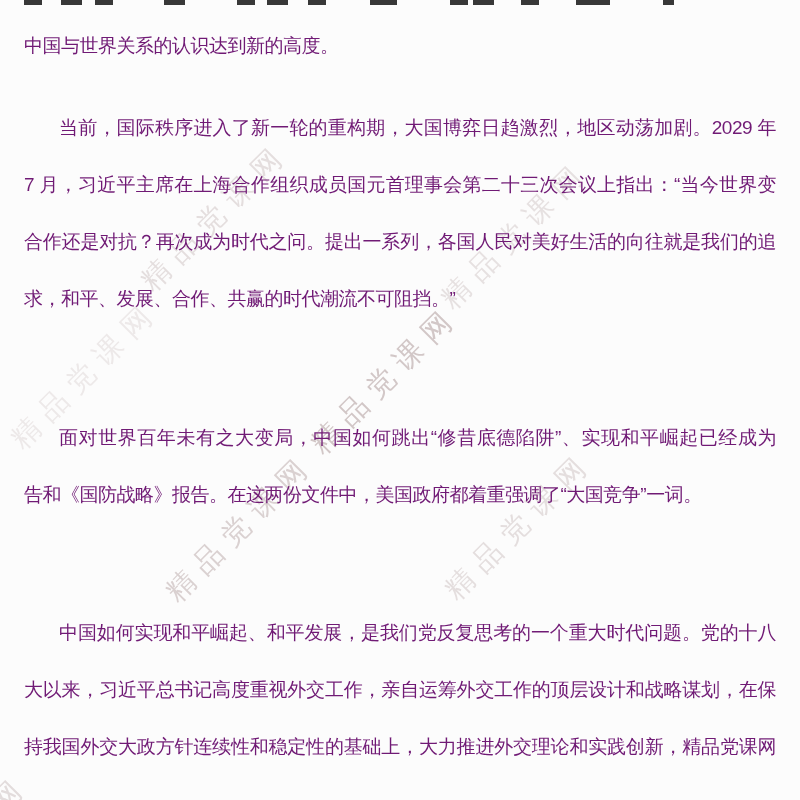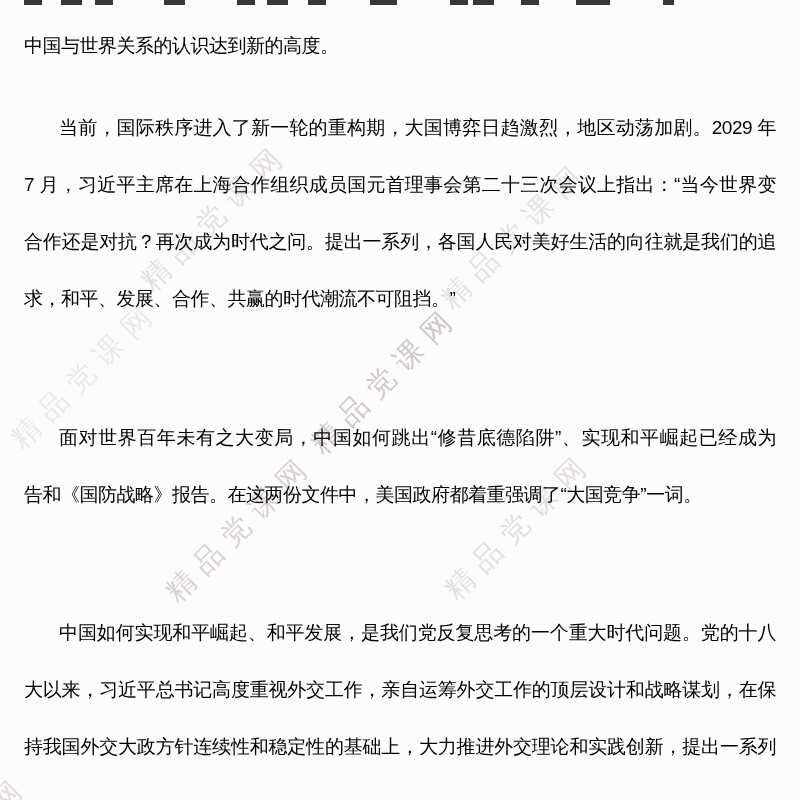--- a/index.html
+++ b/index.html
@@ -35,21 +35,21 @@
   .wm.op60 { opacity: .60; }
 
   
   .para {
     position: absolute;
     left: 24px;
     width: 752px;
     font-size: 19px;
     letter-spacing: -0.5px;
     line-height: 57px;
-    color: #000000;
+    color: #701a75;
     font-weight: 500;
     z-index: 2;
   }
   .para .line { text-align: justify; text-align-last: justify; }
   .para .line.lastline { text-align-last: left; }
   .para .line.indent { text-indent: 35px; }
 
   .p1 { top: 17px; }
   .p2 { top: 99px; }
   .p3 { top: 409px; }
@@ -93,16 +93,16 @@
   </div>
 
   <div class="para p3">
     <div class="line indent">面对世界百年未有之大变局，中国如何跳出“修昔底德陷阱”、实现和平崛起已经成为</div>
     <div class="line lastline">告和《国防战略》报告。在这两份文件中，美国政府都着重强调了“大国竞争”一词。</div>
   </div>
 
   <div class="para p4">
     <div class="line indent">中国如何实现和平崛起、和平发展，是我们党反复思考的一个重大时代问题。党的十八</div>
     <div class="line">大以来，习近平总书记高度重视外交工作，亲自运筹外交工作的顶层设计和战略谋划，在保</div>
-    <div class="line">持我国外交大政方针连续性和稳定性的基础上，大力推进外交理论和实践创新，提出一系列</div>
+    <div class="line">持我国外交大政方针连续性和稳定性的基础上，大力推进外交理论和实践创新，精品党课网</div>
   </div>
 
 </div>
 
 </body></html>

